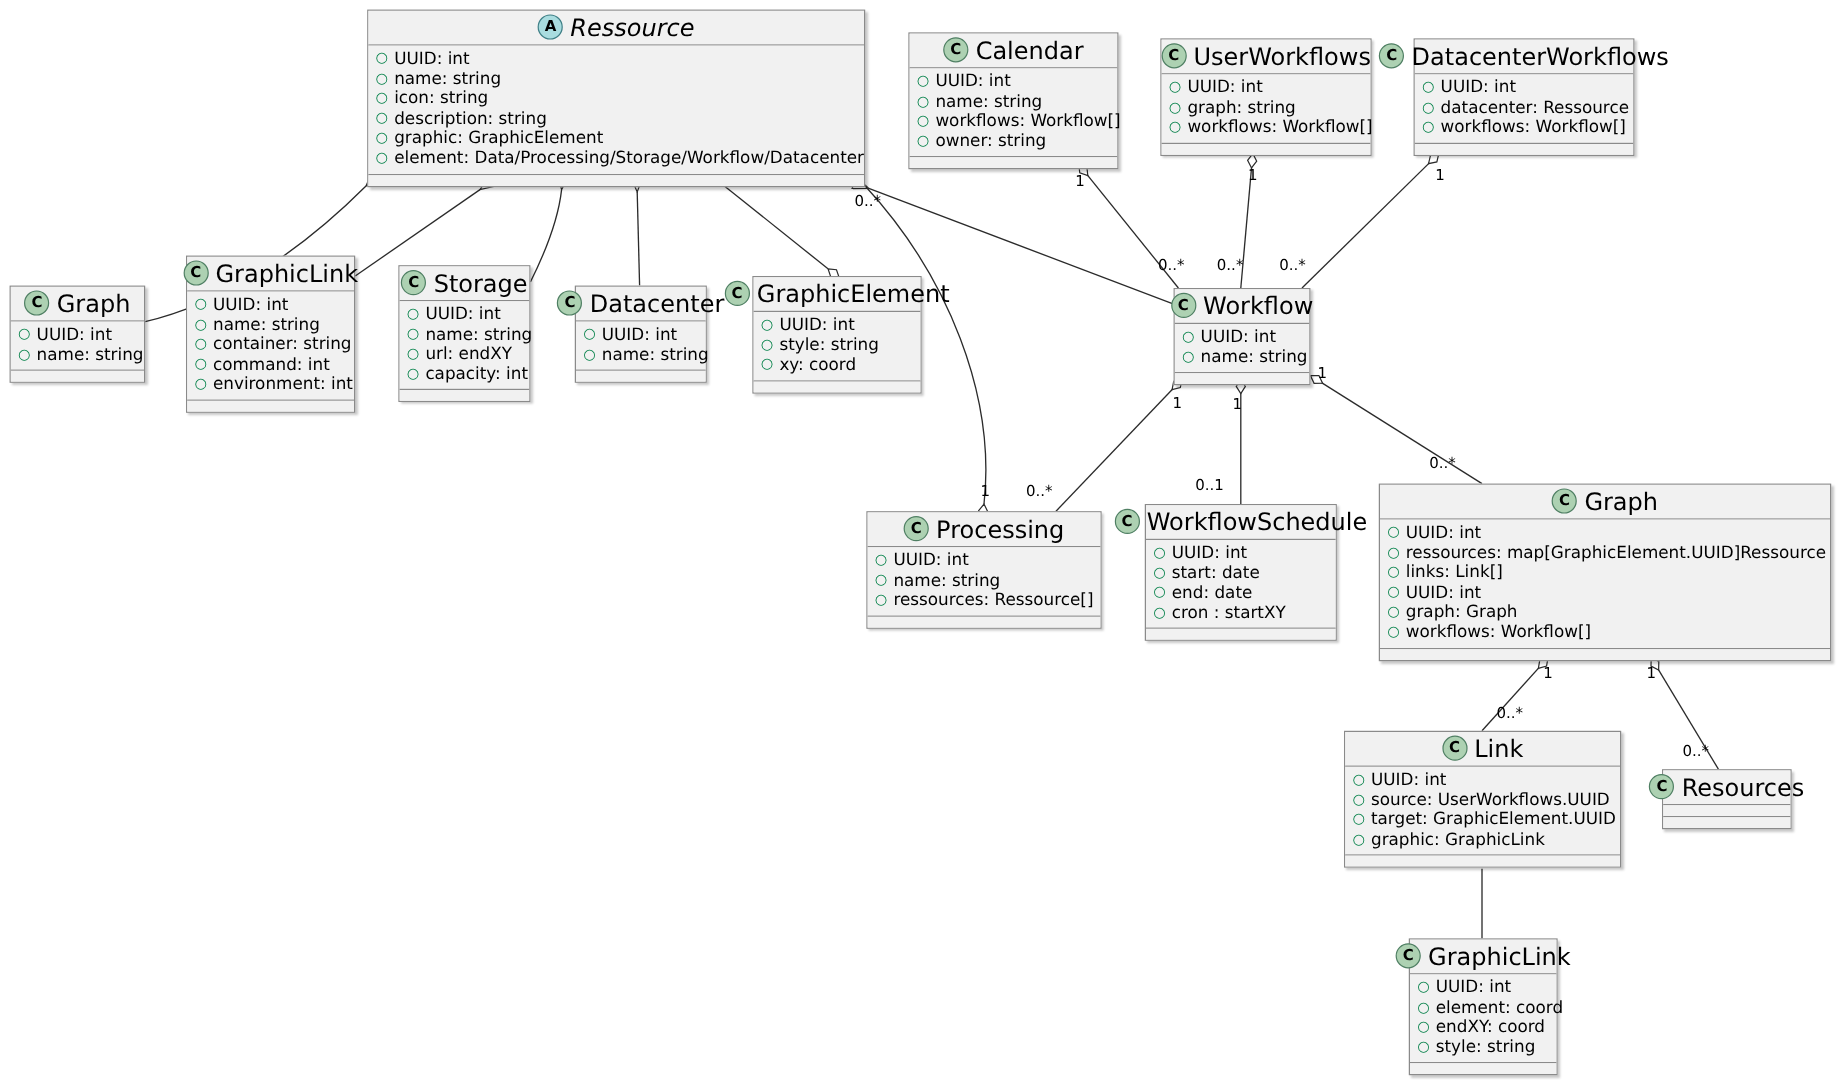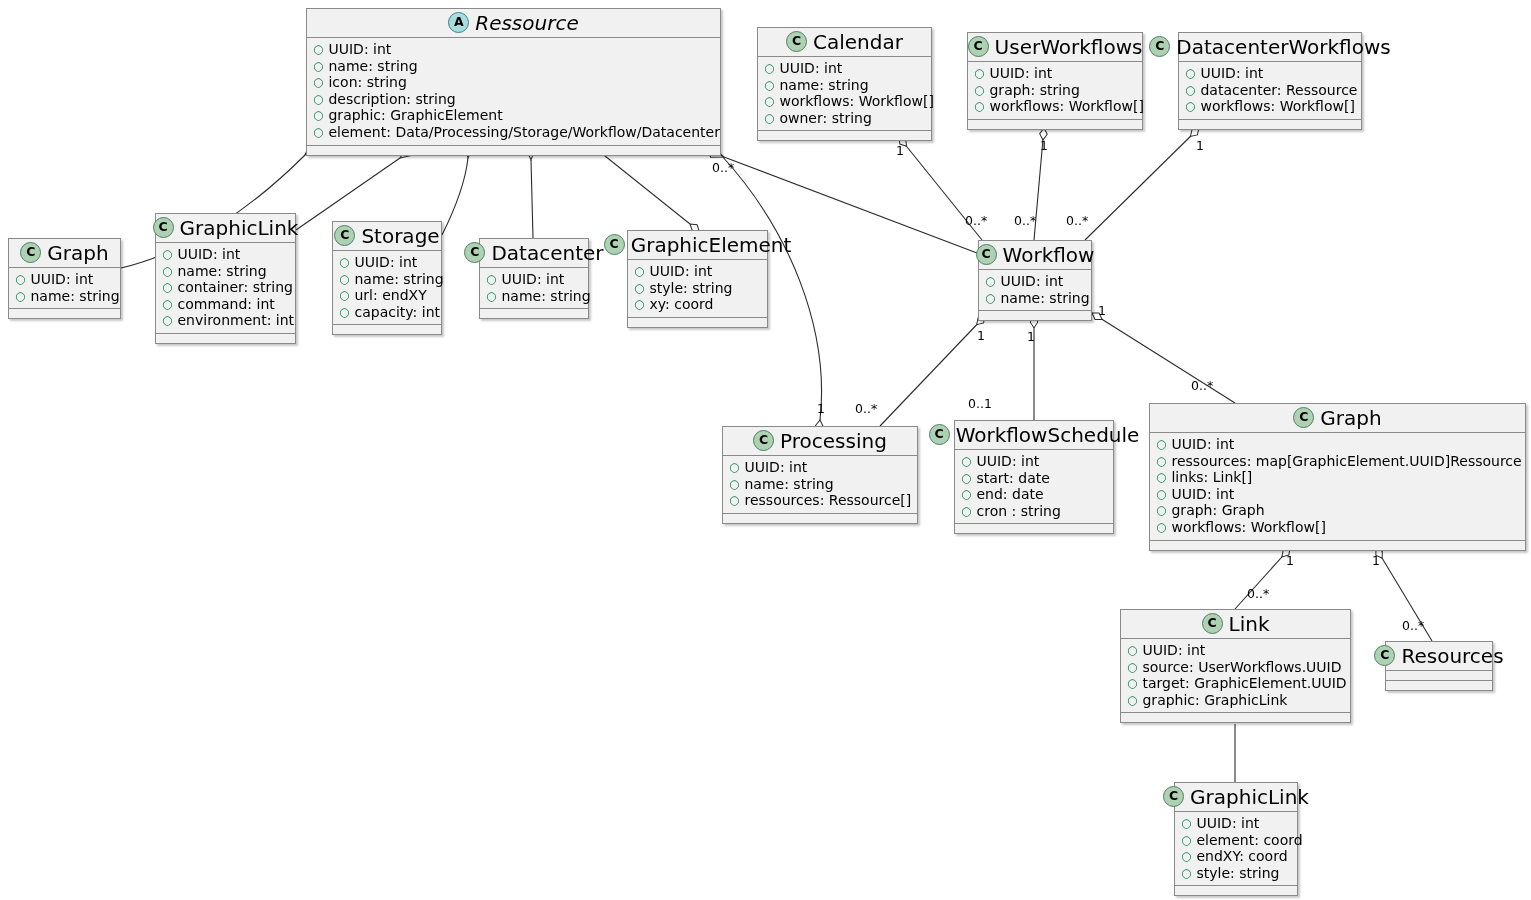--- a/index.html
+++ b/index.html
@@ -396,21 +396,21 @@
           <div class="attr">
             <span class="vis">○</span>
             <span>start: date</span>
           </div>
           <div class="attr">
             <span class="vis">○</span>
             <span>end: date</span>
           </div>
           <div class="attr">
             <span class="vis">○</span>
-            <span>cron : string</span>
+            <span>cron : startXY</span>
           </div>
         </div>
         <div class="methods"></div>
       </div>
       <div class="cls" style="left: 1149px; top: 403px; width: 377px;">
         <div class="cls-hdr">
           <span class="stereo c">C</span>
           <span class="cls-name">Graph</span>
         </div>
         <div class="attrs">
@@ -506,21 +506,21 @@
       <div class="mult" style="left: 1040px; top: 138px;">1</div>
       <div class="mult" style="left: 1196px; top: 138px;">1</div>
       <div class="mult" style="left: 965px; top: 213px;">0..*</div>
       <div class="mult" style="left: 1014px; top: 213px;">0..*</div>
       <div class="mult" style="left: 1066px; top: 213px;">0..*</div>
       <div class="mult" style="left: 1098px; top: 303px;">1</div>
       <div class="mult" style="left: 977px; top: 328px;">1</div>
       <div class="mult" style="left: 1027px; top: 329px;">1</div>
       <div class="mult" style="left: 817px; top: 401px;">1</div>
       <div class="mult" style="left: 855px; top: 401px;">0..*</div>
-      <div class="mult" style="left: 968px; top: 396px;">0..1</div>
+      <div class="mult" style="left: 996px; top: 396px;">0..1</div>
       <div class="mult" style="left: 1191px; top: 378px;">0..*</div>
       <div class="mult" style="left: 1286px; top: 553px;">1</div>
       <div class="mult" style="left: 1247px; top: 586px;">0..*</div>
       <div class="mult" style="left: 1372px; top: 553px;">1</div>
       <div class="mult" style="left: 1402px; top: 618px;">0..*</div>
     </div>
 
 </div>
 
 </body></html>

